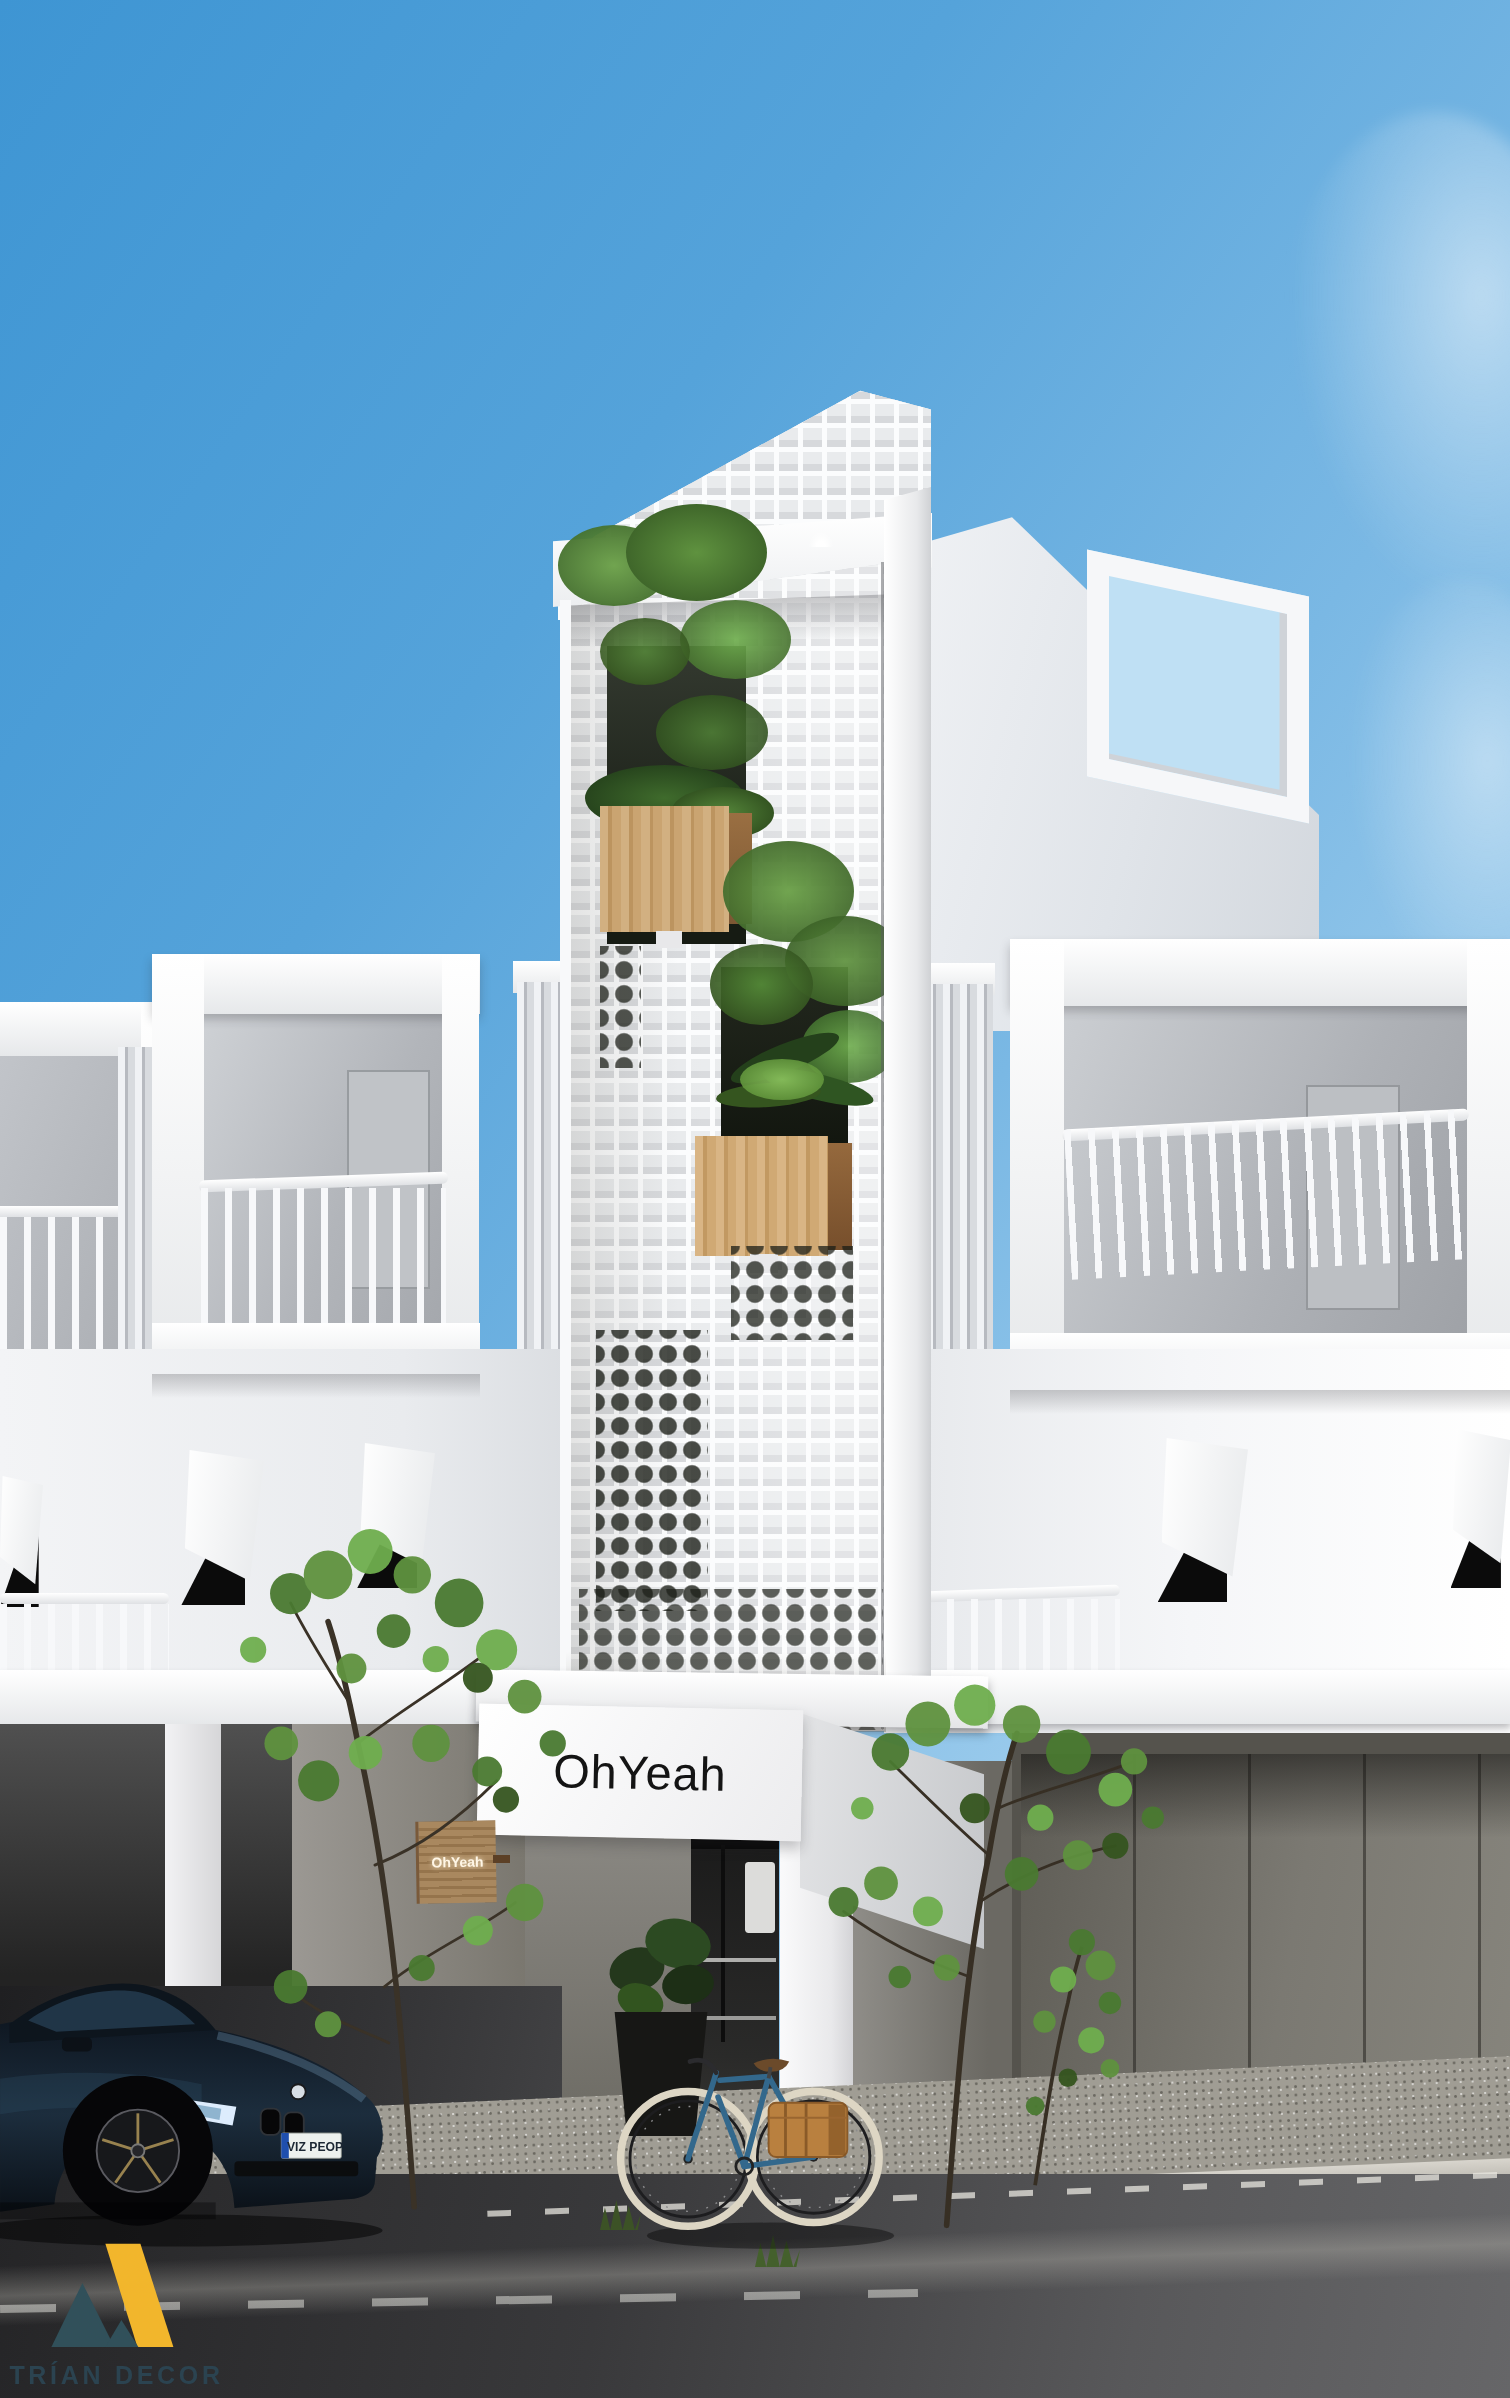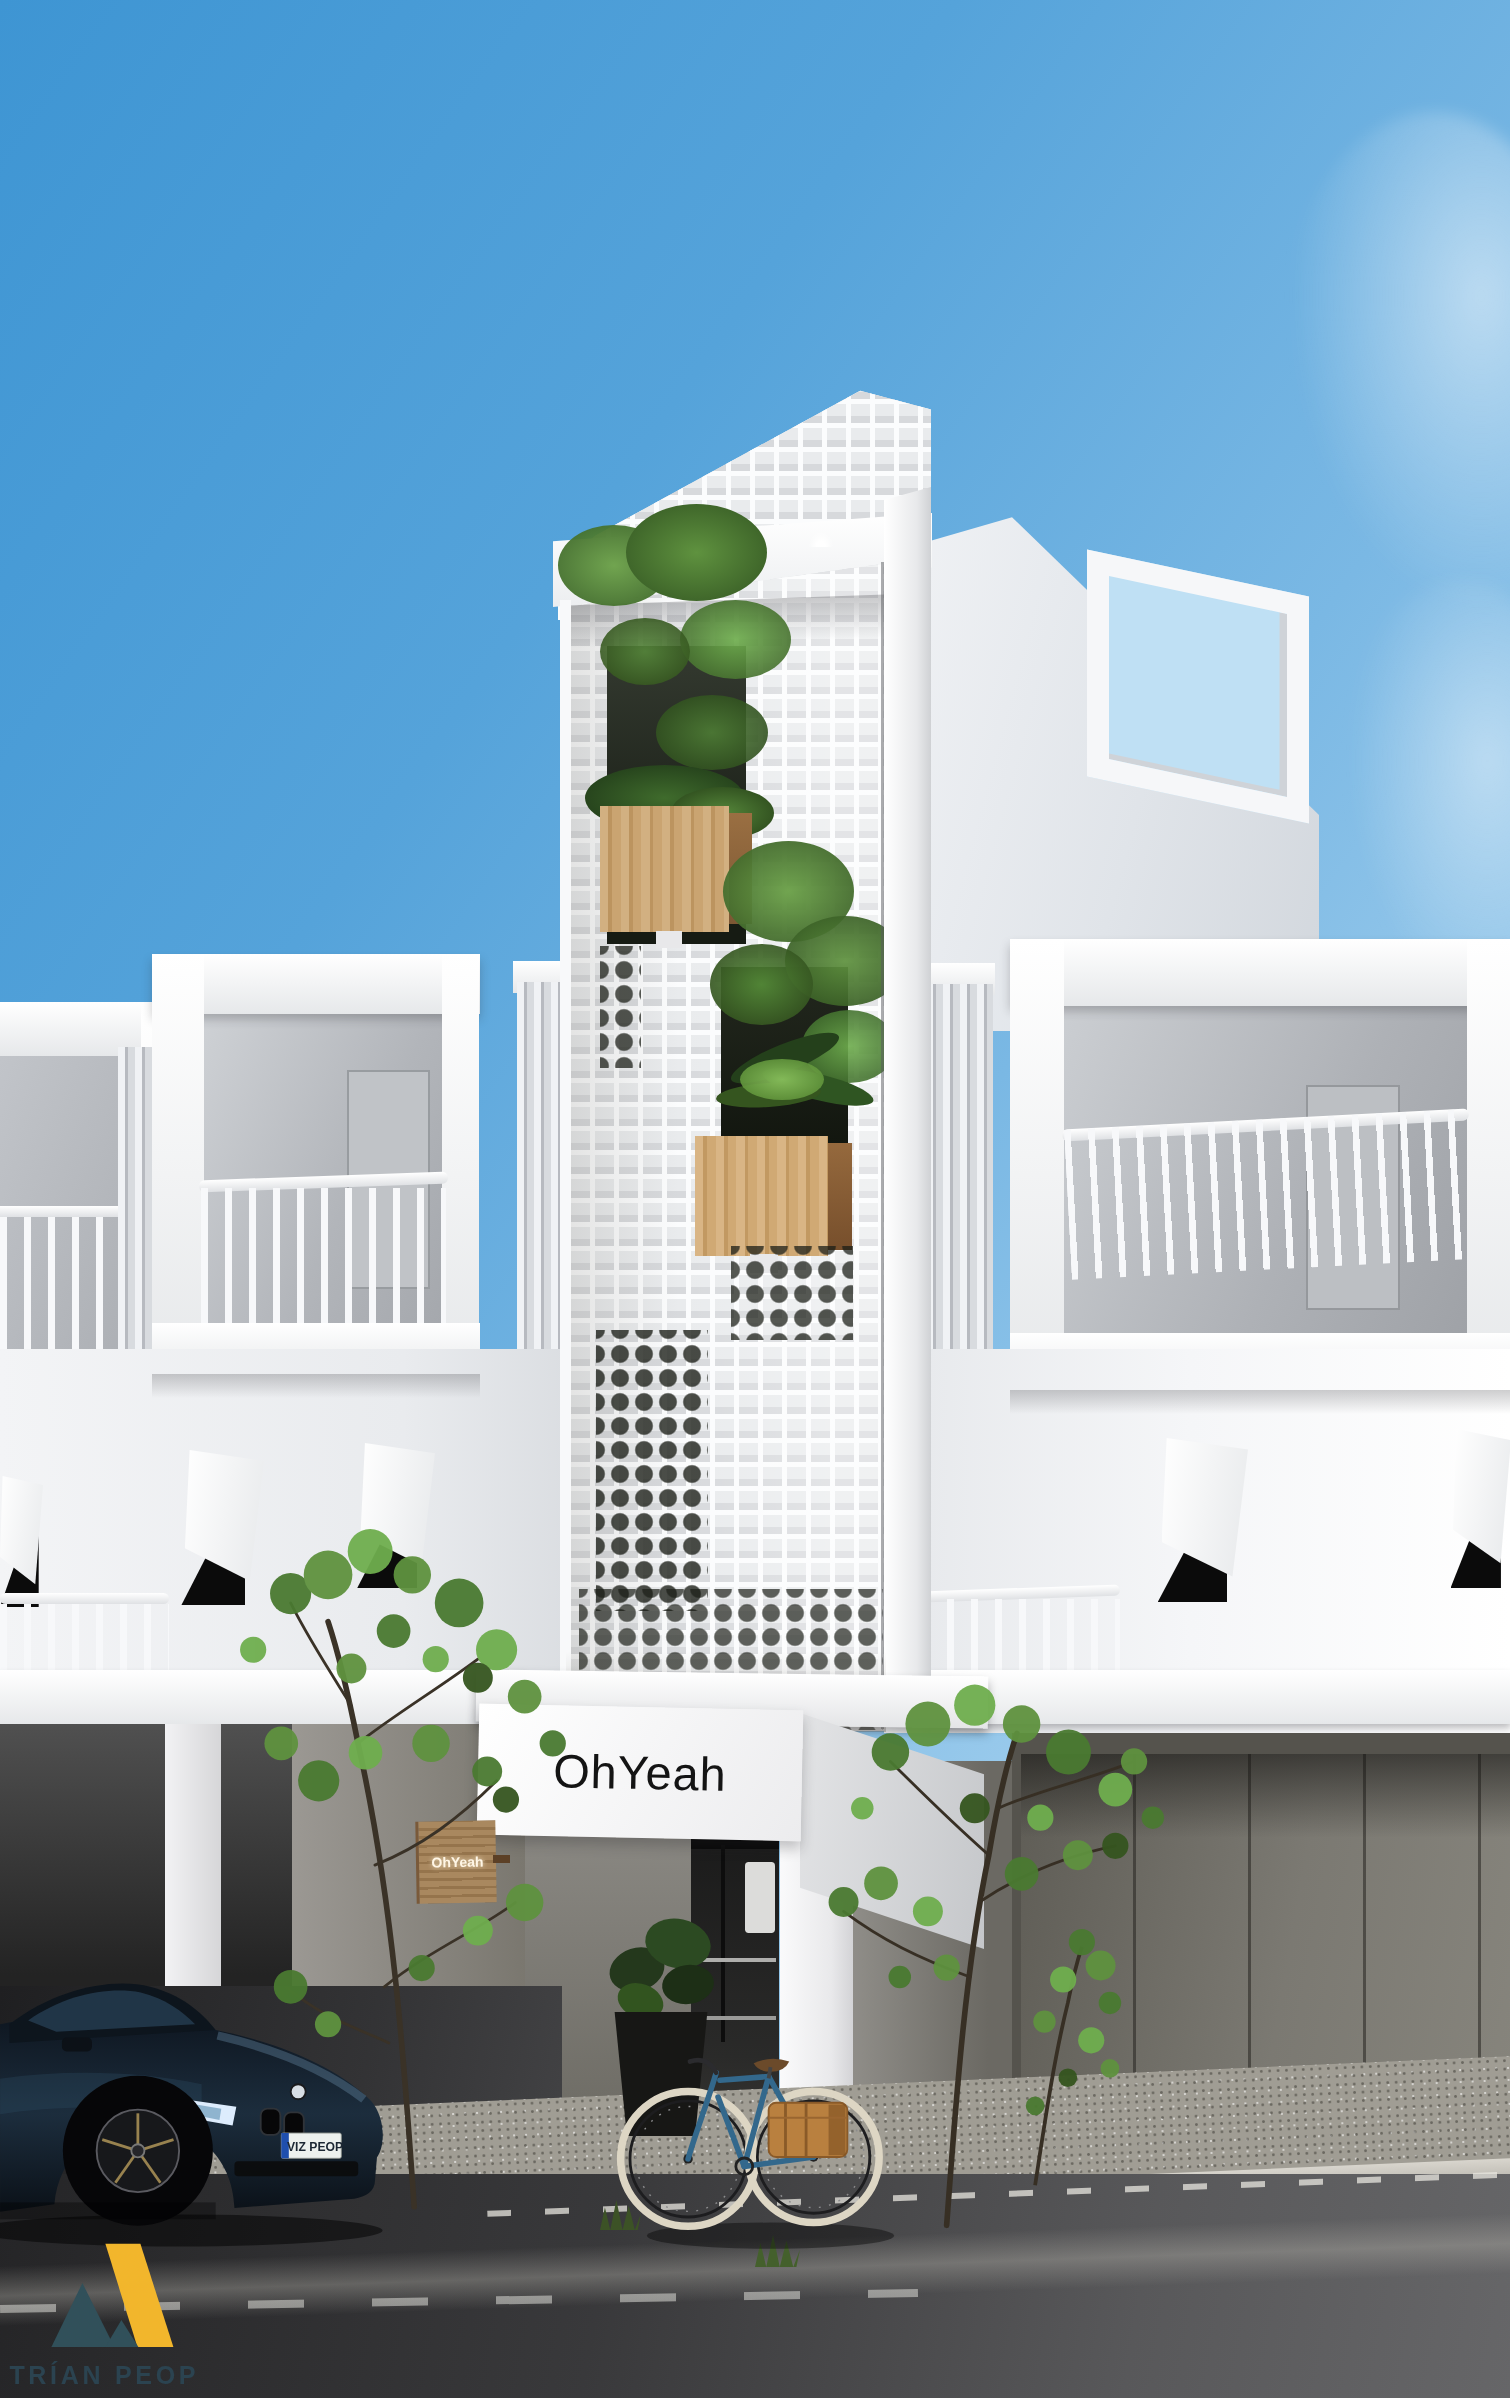--- a/index.html
+++ b/index.html
@@ -430,17 +430,17 @@
   </svg>
 
   <div style="left:9.4px;top:2241px;width:262px;height:165px;">
     <div style="left:0;top:0;width:262px;height:112px;
          background:#31505a;clip-path:polygon(73px 42px,42px 106px,105px 106px);"></div>
     <div style="left:0;top:0;width:262px;height:112px;
          background:#f2b62c;clip-path:polygon(96px 2.8px,131px 2.8px,164px 106px,128px 106px);"></div>
     <div style="left:0;top:0;width:262px;height:112px;
          background:#31505a;clip-path:polygon(112px 79px,96px 106px,129px 106px);"></div>
     <div style="left:0;top:120px;width:262px;height:37px;color:#2b4350;font-size:25px;font-weight:bold;
-                letter-spacing:3.7px;font-family:'Liberation Sans',sans-serif;">TRÍAN PEOP</div>
+                letter-spacing:3.7px;font-family:'Liberation Sans',sans-serif;">TRÍAN DECOR</div>
   </div>
 
 </div>
 
 
 </body></html>

